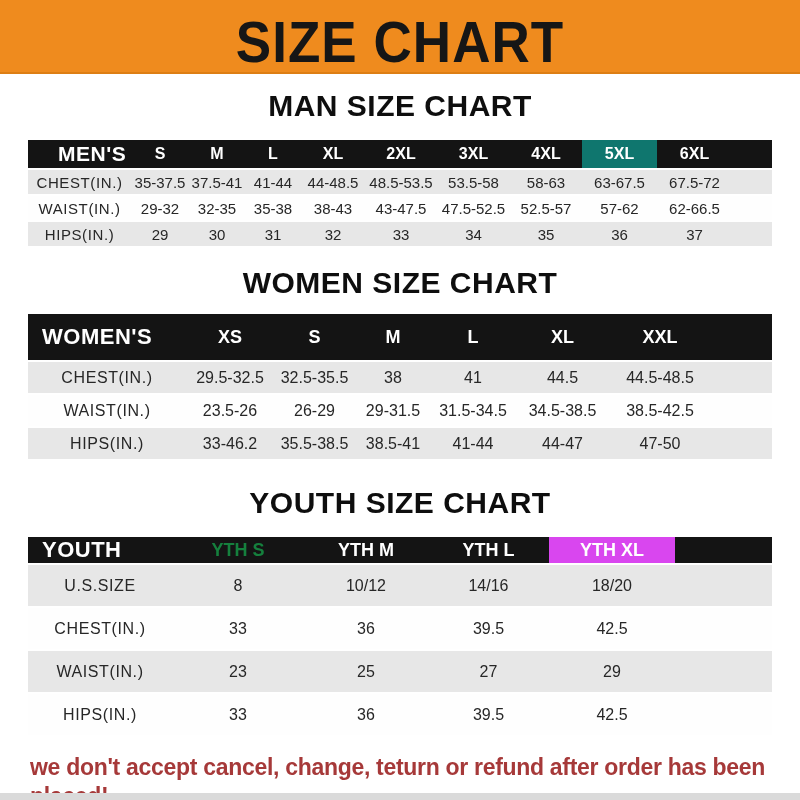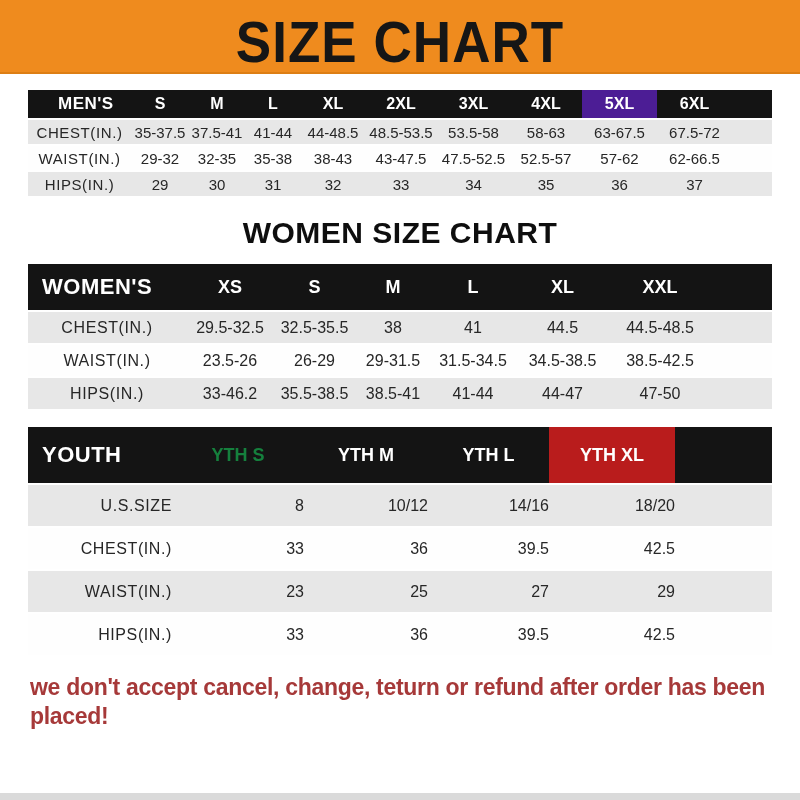--- a/index.html
+++ b/index.html
@@ -56,34 +56,34 @@
     text-align: center;
     padding: 0;
   }
   .size-table th.corner {
     text-align: left;
     padding-left: 14px;
     letter-spacing: 0.5px;
   }
   #men-table th   { height: 28px; font-size: 16px; }
   #women-table th { height: 46px; font-size: 18px; }
-  #youth-table th { height: 56px; font-size: 18px; }
-  #men-table th.corner   { font-size: 17px; padding-left: 30px; }
+  #youth-table th { height: 26px; font-size: 18px; }
+  #men-table th.corner   { font-size: 21px; padding-left: 30px; }
   #women-table th.corner { font-size: 22px; }
   #youth-table th.corner { font-size: 22px; }
 
   .size-table td {
     text-align: center;
     color: #272727;
     padding: 0;
     white-space: nowrap;
   }
   #men-table td   { height: 24px; font-size: 15px; }
   #women-table td { height: 31px; font-size: 16px; }
-  #youth-table td { height: 41px; font-size: 16px; text-align: right; }
+  #youth-table td { height: 41px; font-size: 16px; }
 
   tr.shaded td { background: #E7E7E7; }
   tr.plain  td { background: #FEFEFE; }
   td.row-label { letter-spacing: 0.6px; }
 
   .disclaimer {
     margin: 16px 18px 0 30px;
     color: #A63939;
     font-size: 23px;
     line-height: 29px;
@@ -98,20 +98,21 @@
   }
 </style>
 </head>
 <body>
 
 <div class="banner" style="background: rgb(239, 139, 30);">
   <div class="banner-title">SIZE CHART</div>
 </div>
 
 <div>
+  <h2 class="section-title" id="men-title">MAN SIZE CHART</h2>
   <table class="size-table" id="men-table">
       <colgroup>
         <col style="width: 103px;">
         <col style="width: 58px;">
         <col style="width: 56px;">
         <col style="width: 56px;">
         <col style="width: 64px;">
         <col style="width: 72px;">
         <col style="width: 73px;">
         <col style="width: 72px;">
@@ -122,21 +123,21 @@
       <thead>
         <tr>
           <th class="corner" style="background: rgb(20, 20, 20); color: rgb(255, 255, 255);">MEN'S</th>
           <th style="background: rgb(20, 20, 20); color: rgb(255, 255, 255);">S</th>
           <th style="background: rgb(20, 20, 20); color: rgb(255, 255, 255);">M</th>
           <th style="background: rgb(20, 20, 20); color: rgb(255, 255, 255);">L</th>
           <th style="background: rgb(20, 20, 20); color: rgb(255, 255, 255);">XL</th>
           <th style="background: rgb(20, 20, 20); color: rgb(255, 255, 255);">2XL</th>
           <th style="background: rgb(20, 20, 20); color: rgb(255, 255, 255);">3XL</th>
           <th style="background: rgb(20, 20, 20); color: rgb(255, 255, 255);">4XL</th>
-          <th style="background: #4c1d95; color: rgb(255, 255, 255);">5XL</th>
+          <th style="background: #0f766e; color: rgb(255, 255, 255);">5XL</th>
           <th style="background: rgb(20, 20, 20); color: rgb(255, 255, 255);">6XL</th>
           <th style="background: rgb(20, 20, 20);"></th>
         </tr>
       </thead>
       <tbody>
         <tr class="shaded">
           <td class="row-label">CHEST(IN.)</td>
           <td>35-37.5</td>
           <td>37.5-41</td>
           <td>41-44</td>
@@ -232,36 +233,37 @@
           <td>41-44</td>
           <td>44-47</td>
           <td>47-50</td>
           <td></td>
         </tr>
       </tbody>
     </table>
 </div>
 
 <div>
+  <h2 class="section-title" id="youth-title">YOUTH SIZE CHART</h2>
   <table class="size-table" id="youth-table">
       <colgroup>
         <col style="width: 144px;">
         <col style="width: 132px;">
         <col style="width: 124px;">
         <col style="width: 121px;">
         <col style="width: 126px;">
         <col style="width: 97px;">
       </colgroup>
       <thead>
         <tr>
           <th class="corner" style="background: rgb(20, 20, 20); color: rgb(255, 255, 255);">YOUTH</th>
           <th style="background: rgb(20, 20, 20); color: #15803d;">YTH S</th>
           <th style="background: rgb(20, 20, 20); color: rgb(255, 255, 255); margin-top: 28px;">YTH M</th>
           <th style="background: rgb(20, 20, 20); color: rgb(255, 255, 255);">YTH L</th>
-          <th style="background: #b91c1c; color: rgb(255, 255, 255);">YTH XL</th>
+          <th style="background: #d946ef; color: rgb(255, 255, 255);">YTH XL</th>
           <th style="background: rgb(20, 20, 20);"></th>
         </tr>
       </thead>
       <tbody>
         <tr class="shaded">
           <td class="row-label">U.S.SIZE</td>
           <td>8</td>
           <td>10/12</td>
           <td>14/16</td>
           <td>18/20</td>

